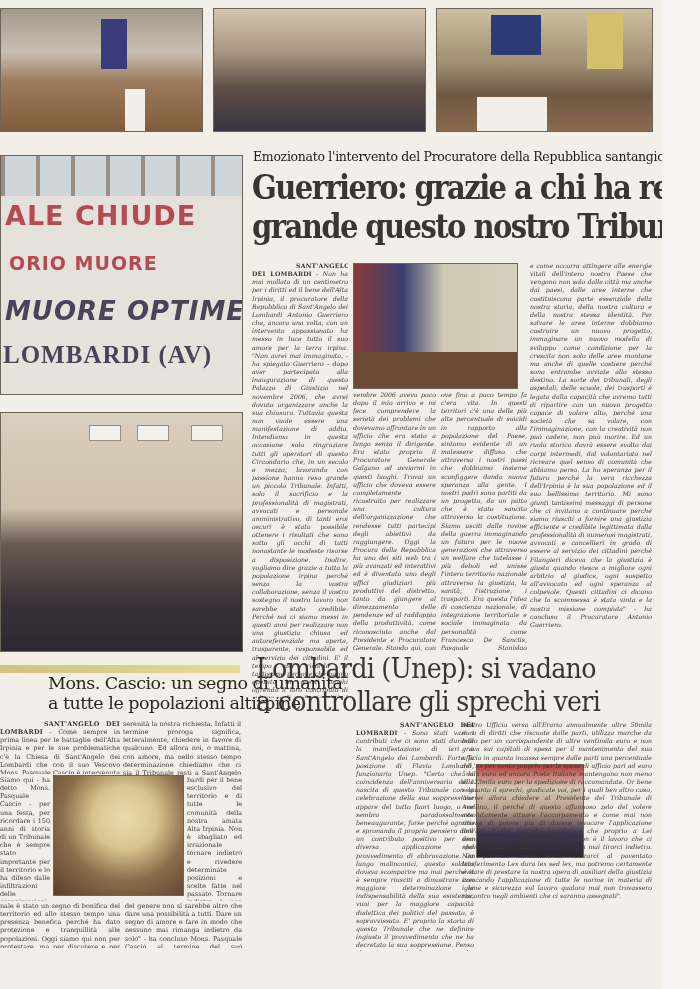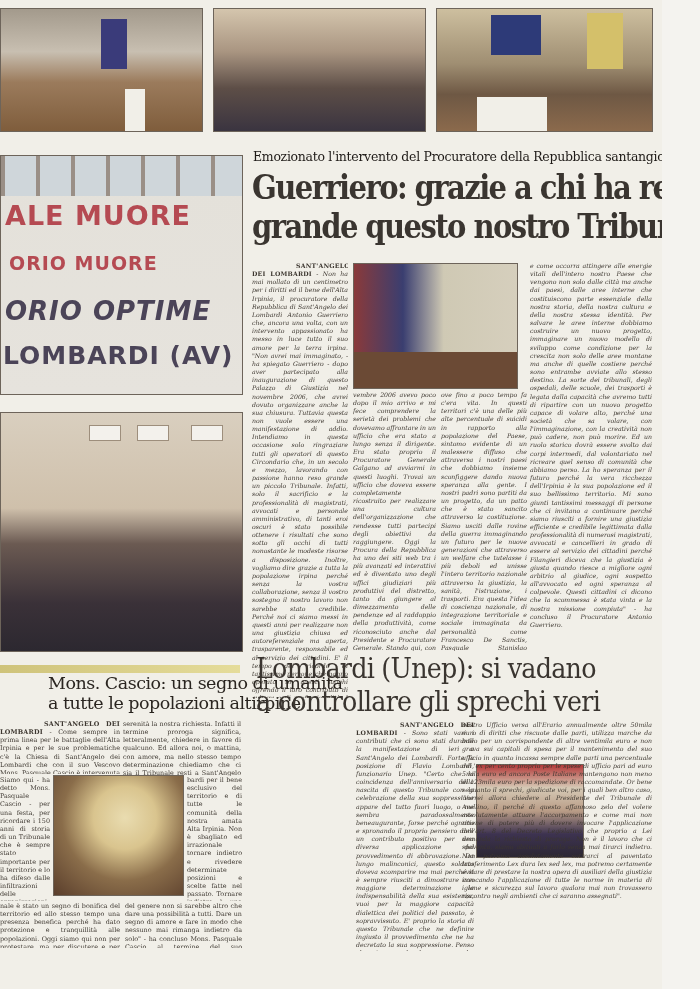--- a/index.html
+++ b/index.html
@@ -24,21 +24,21 @@
 
   .p-banner { left: 0; top: 155px; width: 243px; height: 240px;
     background: linear-gradient(180deg,#b8b5a6 0%,#c8c6bc 12%,#e4e1da 14%,#e6e3dd 100%); }
   .banner-frame { position:absolute; left:0; top:0; width:243px; height:40px;
     background: repeating-linear-gradient(90deg,#9a8f86 0 4px,#cfd6da 4px 35px); }
   .banner-line { position:absolute; left:0; font-family: "DejaVu Sans", sans-serif; font-weight: bold;
     white-space: nowrap; letter-spacing: 1px; }
   .bl1 { top: 44px; font-size: 27px; color: #b54a52; left: 4px; }
   .bl2 { top: 96px; font-size: 19px; color: #b54a52; left: 8px; }
   .bl3 { top: 140px; font-size: 26px; color: #4b4458; font-style: italic; left: 4px; }
-  .bl4 { top: 185px; font-size: 25px; color: #4b4458; left: 2px; }
+  .bl4 { top: 185px; font-size: 25px; color: #4b4458; left: 2px; font-family: Liberation Serif, serif; }
 
   .p-hall { left: 0; top: 412px; width: 243px; height: 240px;
     background: linear-gradient(180deg,#d9cfbf 0%,#cfc0ab 40%,#6b5a52 55%,#3a3138 80%,#2c2830 100%); }
   .p-hall .win { position:absolute; top:12px; width:32px; height:16px; background:#f3f1ec; border:1px solid #9d8e7c; }
 
   .p-mid { left: 353px; top: 263px; width: 165px; height: 126px;
     background: linear-gradient(90deg,#8a3a3a 0%,#3a3e70 30%,#cfc9b4 55%,#d6cfbd 100%); }
   .p-mid .desk { position:absolute; left:0; bottom:0; width:100%; height:36px; background:#6b4a35; }
   .p-cascio { left: 53px; top: 775px; width: 131px; height: 121px;
     background: radial-gradient(circle at 55% 35%,#e9dcb0 0%,#d9c48e 30%,#8a6d4a 60%,#5a3e2c 100%); }
@@ -90,23 +90,23 @@
   </div>
   <div class="photo p-top2"></div>
   <div class="photo p-top3">
     <div class="flag"></div>
     <div class="flag2"></div>
     <div class="card"></div>
   </div>
 
   <div class="photo p-banner">
     <div class="banner-frame"></div>
-    <div class="banner-line bl1">ALE MUORE</div>
+    <div class="banner-line bl1">ALE CHIUDE</div>
     <div class="banner-line bl2">ORIO MUORE</div>
-    <div class="banner-line bl3">ORIO OPTIME</div>
+    <div class="banner-line bl3">MUORE OPTIME</div>
     <div class="banner-line bl4">LOMBARDI (AV)</div>
   </div>
 
   <div class="photo p-hall">
     <div class="win" style="left:88px"></div>
     <div class="win" style="left:136px"></div>
     <div class="win" style="left:190px"></div>
   </div>
 
   <div class="kicker">Emozionato l'intervento del Procuratore della Repubblica santangiolese</div>

